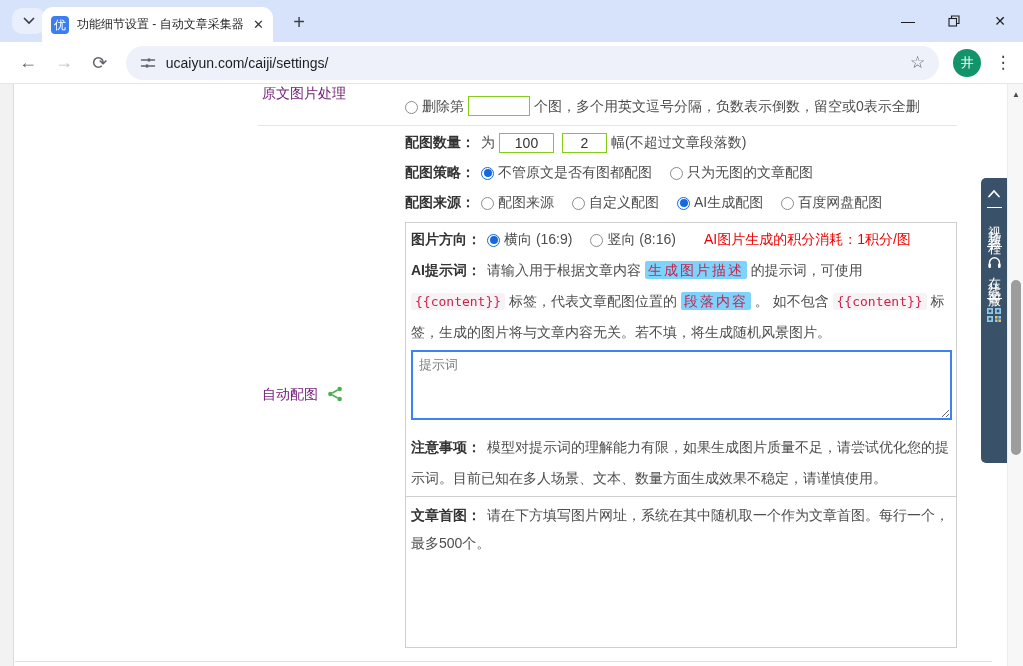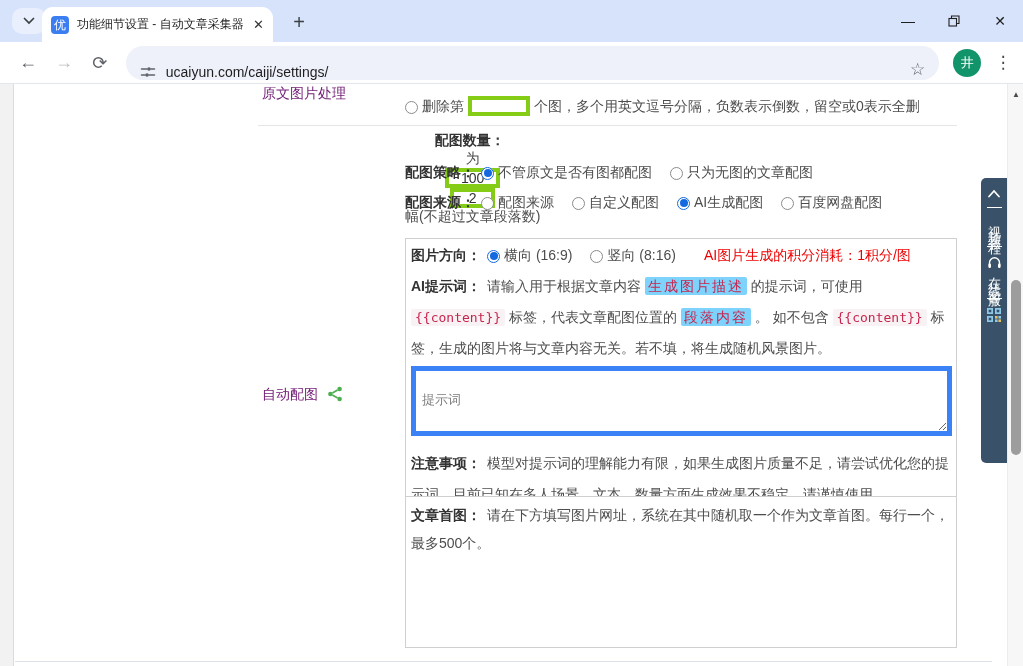--- a/index.html
+++ b/index.html
@@ -21,60 +21,60 @@
   .win-controls { position:absolute; right:0; top:0; height:42px; display:flex; }
   .win-btn { width:46px; height:42px; display:flex; align-items:center; justify-content:center;
     font-size:14px; color:#1f1f1f; cursor:pointer; }
 
   .toolbar { position:relative; height:42px; background:#fff; display:flex; align-items:center;
     padding:0 10px; border-bottom:1px solid #e3e6ea; }
   .nav-icon { width:26px; height:26px; display:flex; align-items:center; justify-content:center;
     font-size:18px; color:#5f6368; margin:0 5px; cursor:pointer; }
   .nav-icon.disabled { color:#bdc1c6; }
   .omnibox { width:816px; height:34px; margin-left:8px; background:#eef1f9; border-radius:17px;
-    display:flex; align-items:flex-end; padding:0 14px; }
+    display:flex; align-items:center; padding:0 14px; }
   .omni-url { font-size:14px; color:#1d1d1f; margin-left:10px; }
   .star { margin-left:auto; font-size:17px; color:#5f6368; cursor:pointer; }
   .avatar { width:28px; height:28px; border-radius:50%; background:#12946b; color:#fff; font-size:13px;
     display:flex; align-items:center; justify-content:center; margin-left:14px; cursor:pointer; }
   .menu-dots { font-size:17px; color:#444; margin-left:12px; width:20px; text-align:center; cursor:pointer; }
 
   
   .page { position:relative; height:582px; background:#fff; overflow:hidden; }
   .left-strip { position:absolute; left:0; top:0; width:14px; height:582px; background:#f2f2f2;
     border-right:1px solid #dcdcdc; }
 
   .form-label { position:absolute; left:262px; font-size:14px; color:#701a75; }
   .row-divider { position:absolute; left:258px; width:699px; height:1px; background:#e6e6e6; }
   .bottom-divider { position:absolute; left:15px; top:577px; width:977px; height:1px; background:#dde2e9; }
 
   .fline { position:absolute; left:405px; height:22px; font-size:14px; color:#4d4d4d; white-space:nowrap;
     display:flex; align-items:center; }
   .blabel { font-weight:bold; color:#333; margin-right:6px; }
-  .num-input { height:20px; border:4px solid #84cc16; text-align:center; font-size:14px; color:#333;
+  .num-input { height:20px; border:1px solid #84cc16; text-align:center; font-size:14px; color:#333;
     margin:0 4px; background:#fff; }
   .w55 { width:55px; } .w45 { width:45px; } .w62 { width:62px; }
   .opt { display:inline-flex; align-items:center; margin-right:18px; cursor:pointer; }
   .rd { display:inline-block; width:13px; height:13px; border:1.5px solid #8b8b8b; border-radius:50%;
     margin-right:4px; background:#fff; position:relative; flex:0 0 13px; }
   .rd.on { border-color:#1569e0; }
   .rd.on::after { content:""; position:absolute; inset:1.5px; background:#1569e0; border-radius:50%; }
 
   .gbox { position:absolute; left:405px; width:552px; border:1px solid #cfcfcf; background:#fff; padding:0 5px; }
-  .box-ai { top:154px; height:275px; }
+  .box-ai { top:138px; height:275px; }
   .box-first { top:412px; height:152px; }
   .dir-line { margin-top:8px; display:flex; align-items:center; font-size:14px; color:#4d4d4d; white-space:nowrap; }
   .red-note { color:#ee0000; margin-left:10px; }
   .para { margin-top:6px; font-size:14px; color:#4d4d4d; line-height:31px; }
   .para2 { margin-top:4px; font-size:14px; color:#4d4d4d; line-height:28px; }
   .hl { color:#c7254e; background:#7dd3fc; padding:1px 3px; border-radius:2px; letter-spacing:2px; }
   .code { color:#c7254e; background:#f9f2f4; padding:1px 4px; border-radius:2px;
     font-family:"DejaVu Sans Mono","Liberation Mono",monospace; font-size:13px; }
-  textarea.ta { display:block; width:541px; height:70px; border:5px solid #3b82f6; font-size:13px;
-    font-family:Liberation Sans, sans-serif; padding:20px 6px; color:#333; resize:both; }
+  textarea.ta { display:block; width:541px; height:70px; border:2px solid #3b82f6; font-size:13px;
+    font-family:Liberation Sans, sans-serif; padding:4px 6px; color:#333; resize:both; }
   textarea.ta::placeholder { color:#7c7c7c; }
   .ta1 { margin-top:2px; }
   .ta2 { margin-top:4px; }
   .note-para { margin-top:12px; font-size:14px; color:#4d4d4d; line-height:31px; }
   .share-ic { margin-left:5px; vertical-align:-3px; }
 
   
   .side-panel { position:absolute; left:981px; top:94px; width:26px; height:285px; background:#3a5269;
     border-radius:5px 0 0 5px; display:flex; flex-direction:column; align-items:center; padding-top:9px; }
   .sp-div { width:15px; height:1px; background:#fff; margin:7px 0; }
@@ -151,21 +151,21 @@
   <div class="form-label" style="top:302px;">
     <span>自动配图</span>
     <svg class="share-ic" width="16" height="16" viewBox="0 0 16 16">
       <circle cx="12.6" cy="3" r="2.3" fill="#4caf50"></circle>
       <circle cx="3.4" cy="8" r="2.3" fill="#4caf50"></circle>
       <circle cx="12.6" cy="13" r="2.3" fill="#4caf50"></circle>
       <path d="M5.4 7 L10.6 4 M5.4 9 L10.6 12" stroke="#4caf50" stroke-width="1.6"></path>
     </svg>
   </div>
 
-  <div class="fline" style="top:48px;flex-direction:column;">
+  <div class="fline" style="top:48px;">
     <span class="blabel">配图数量：</span>
     <span>为</span>
     <input class="num-input w55" value="100" style="">
     <input class="num-input w45" value="2" style="">
     <span>幅(不超过文章段落数)</span>
   </div>
 
   <div class="fline" style="top:78px;">
     <span class="blabel">配图策略：</span>
     <span class="opt">

